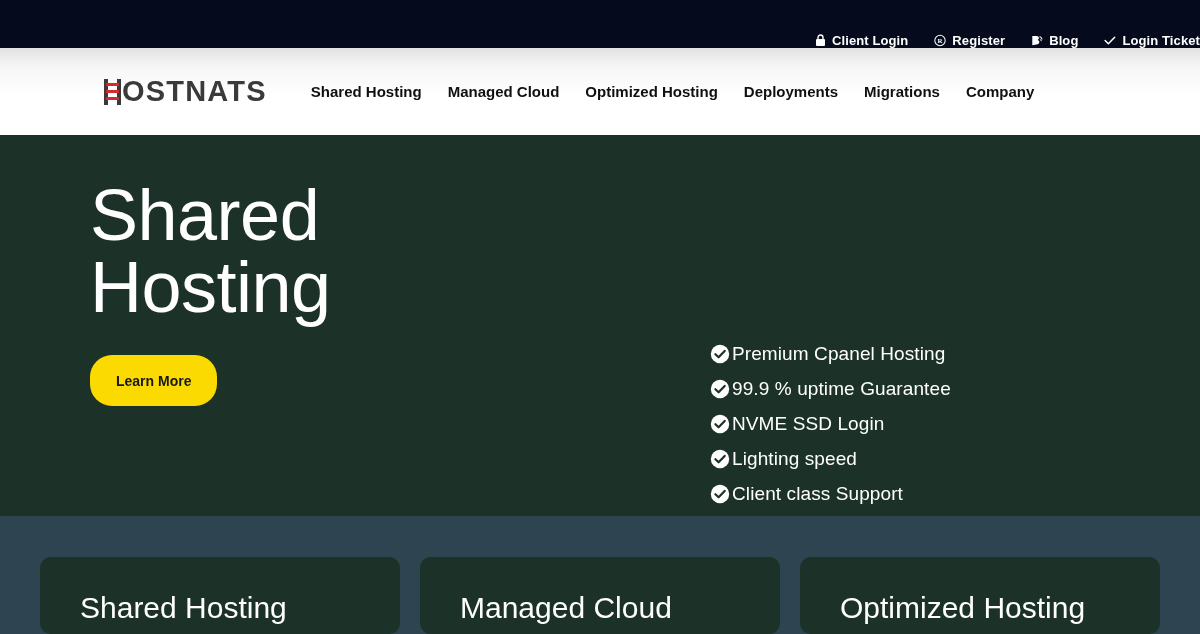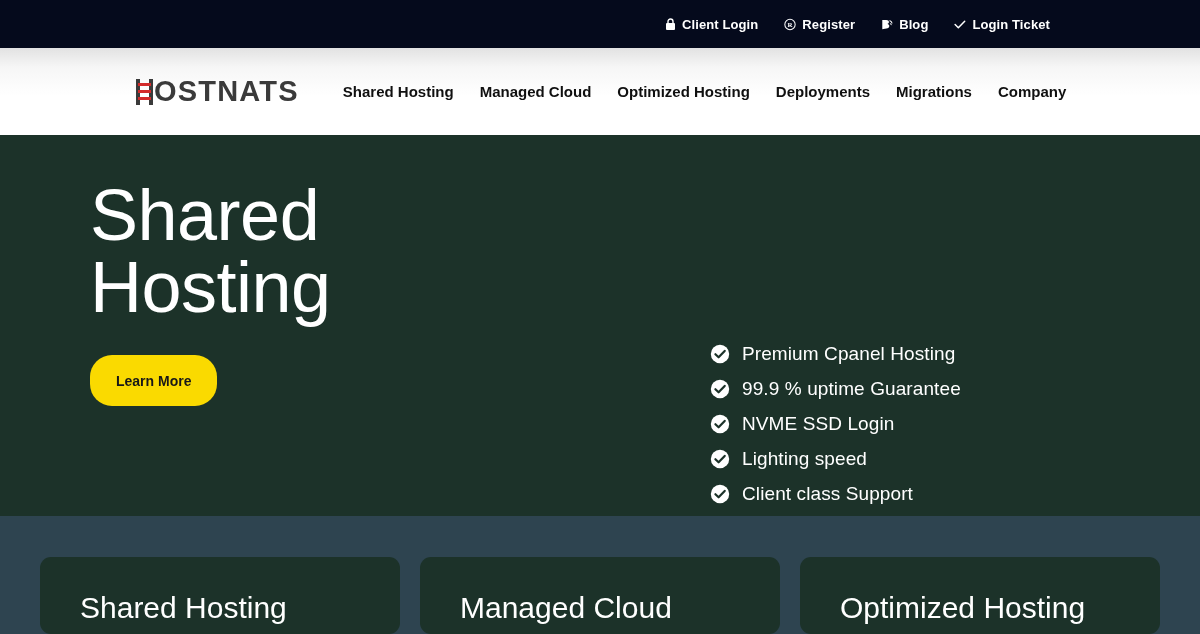--- a/index.html
+++ b/index.html
@@ -10,23 +10,22 @@
     overflow: hidden;
     background: #ffffff;
     font-family: "Liberation Sans", sans-serif;
   }
 
   
   .topbar {
     height: 48px;
     background: #050a1c;
     display: flex;
-    align-items: center;
+    align-items: flex-end;
     justify-content: flex-end;
-    padding-right: 150px;
   }
   .topbar-links {
     display: flex;
     align-items: center;
     gap: 26px;
   }
   .top-link {
     display: flex;
     align-items: center;
     gap: 6px;
@@ -50,21 +49,21 @@
   
   .header {
     height: 87px;
     background: linear-gradient(180deg, #e2e2e2 0%, #f6f6f6 22%, #ffffff 55%, #ffffff 100%);
     display: flex;
     align-items: center;
   }
   .logo {
     display: flex;
     align-items: center;
-    margin-left: 112px;
+    margin-left: 80px;
     margin-right: 44px;
     cursor: pointer;
     user-select: none;
     padding-left: 24px;
   }
   .logo-mark {
     position: relative;
     width: 17px;
     height: 26px;
     margin-right: 1px;
@@ -148,21 +147,21 @@
   .hero-features {
     margin-top: 104px;
     margin-left: 0;
     position: absolute;
     left: 710px;
     top: 104px;
   }
   .feature-row {
     display: flex;
     align-items: center;
-    gap: 12px;
+    gap: 2px;
     margin-bottom: 13px;
   }
   .feature-icon {
     width: 20px;
     height: 20px;
     flex: 0 0 auto;
     display: block;
   }
   .feature-text {
     color: #ffffff;

